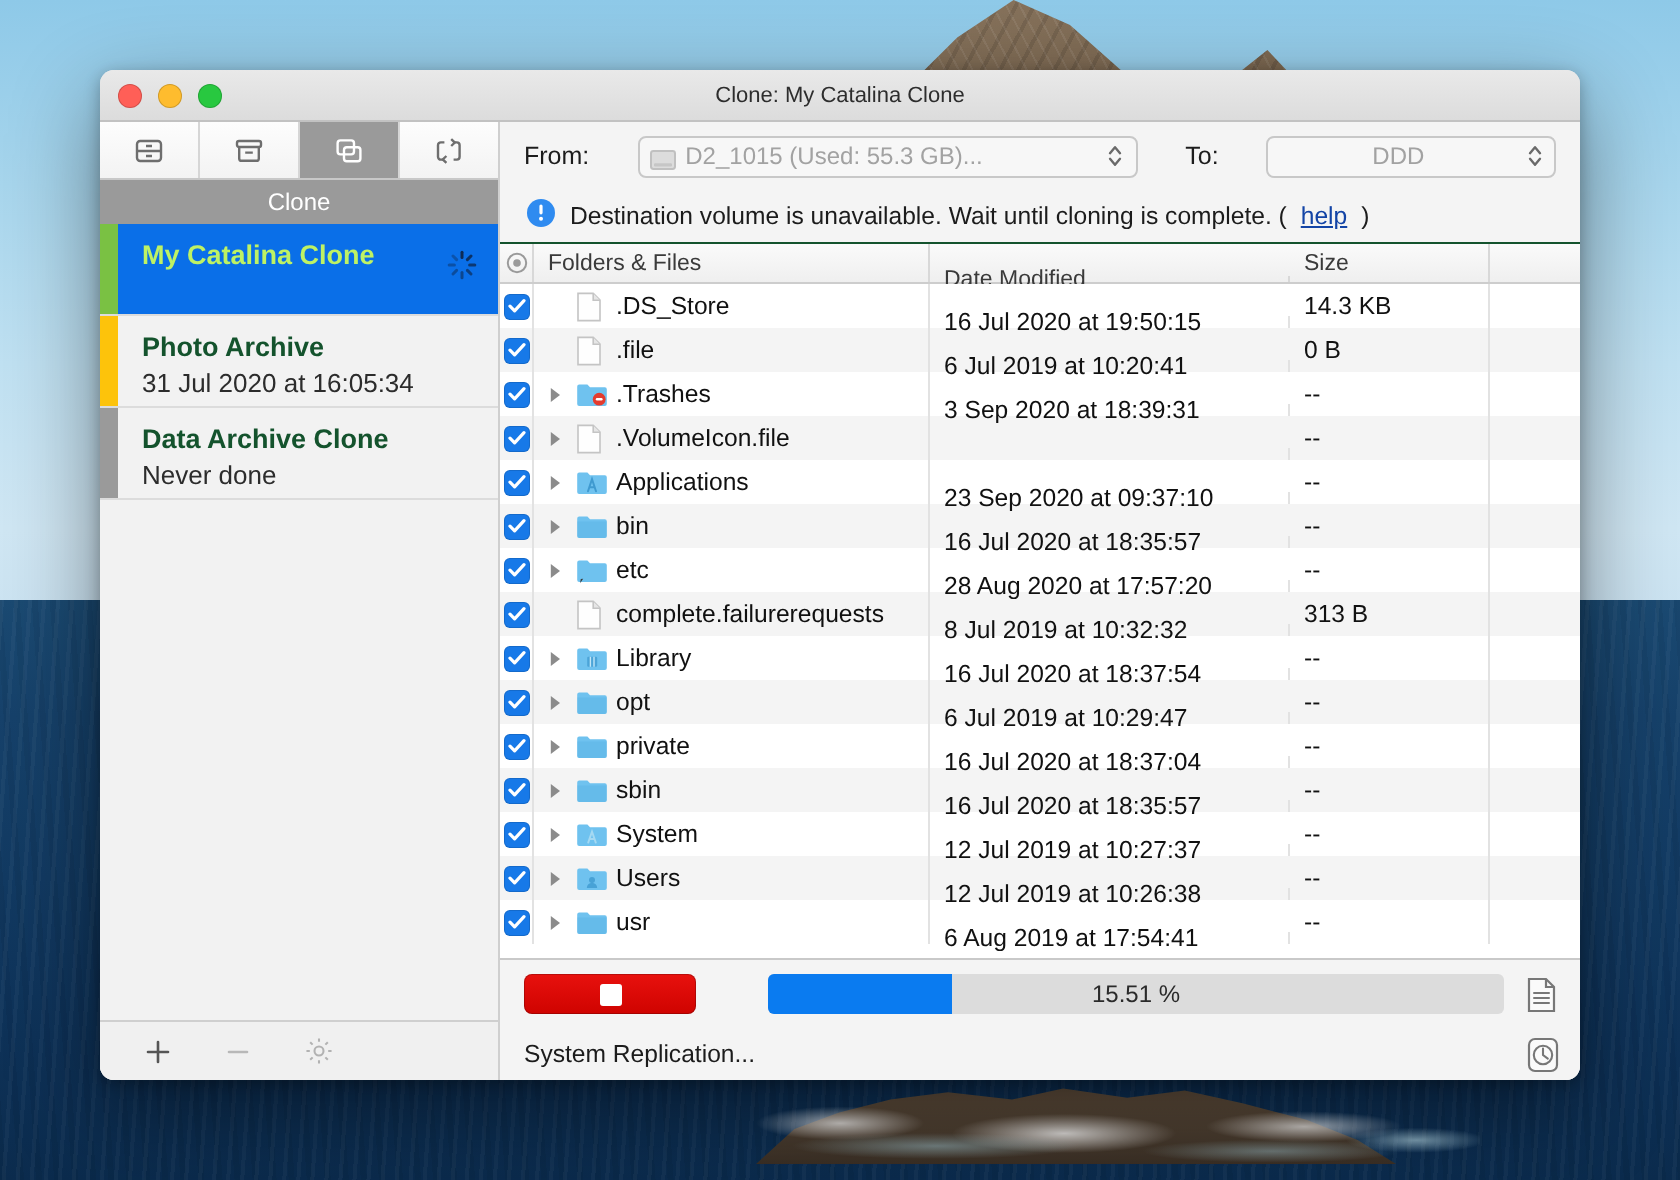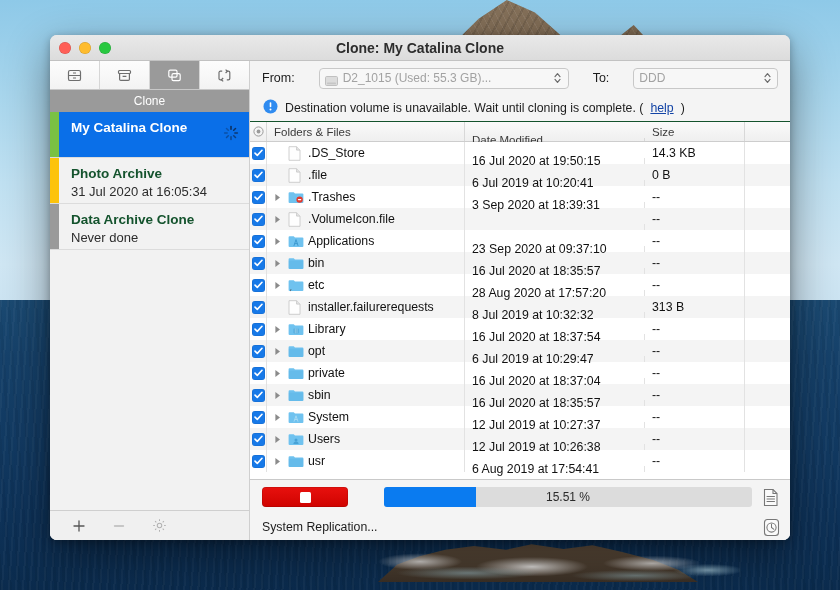--- a/index.html
+++ b/index.html
@@ -85,21 +85,21 @@
     border-bottom: 1px solid #c2c2c2;
     position: relative;
     display: flex; align-items: center;
   }
   .traffic { position: absolute; left: 9px; top: 50%; transform: translateY(-50%); display: flex; gap: 8px; }
   .tl { width: 12px; height: 12px; border-radius: 50%; }
   .tl.red { background: #ff5f57; box-shadow: inset 0 0 0 .5px rgba(0,0,0,.18); }
   .tl.yellow { background: #febc2e; box-shadow: inset 0 0 0 .5px rgba(0,0,0,.18); }
   .tl.green { background: #28c840; box-shadow: inset 0 0 0 .5px rgba(0,0,0,.18); }
   .win-title {
-    width: 100%; text-align: center; font-size: 14px; color: #2d2d2d; font-weight: 700;
+    width: 100%; text-align: center; font-size: 11px; color: #2d2d2d; font-weight: 400;
   }
 
   .body-row { flex: 1; display: flex; min-height: 0; }
 
   
   .sidebar {
     width: 200px; flex: none; display: flex; flex-direction: column;
     background: #f2f2f2; border-right: 1px solid #cfcfcf;
   }
   .seg-bar {
@@ -130,21 +130,21 @@
   }
   .task .strip { width: 9px; flex: none; }
   .task .tcontent {
     flex: 1; padding: 5px 10px 0 12px; background: #f2f2f2;
     display: flex; flex-direction: column; justify-content: center;
     position: relative;
   }
   .task.selected .tcontent { background: #0a6fe8; }
   .task .tname { font-size: 13.5px; font-weight: bold; color: #14532d; line-height: 1.35; }
   .task .tdate { font-size: 13px; color: #2c2c2c; line-height: 1.35; }
-  .task.selected .tname, .task.selected .tdate { color: #ffffff; margin-top: 28px; }
+  .task.selected .tname, .task.selected .tdate { color: #bef264; margin-top: 28px; }
   .spinner { position: absolute; right: 10px; top: 50%; transform: translateY(-50%); }
 
   .sb-footer {
     height: 30px; flex: none; background: #f0f0f0; border-top: 1px solid #cfcfcf;
     display: flex; align-items: center; gap: 22px; padding-left: 20px;
   }
   .sb-btn { width: 18px; height: 18px; display: flex; align-items: center; justify-content: center; }
 
   
   .main { flex: 1; display: flex; flex-direction: column; min-width: 0; background: #f4f4f4; }
@@ -154,21 +154,21 @@
     padding: 0 12px 0 12px; gap: 24px;
     background: #f4f4f4;
   }
   .ft-label { font-size: 12.5px; color: #1c1c1c; }
   .combo {
     height: 21px; border: 1px solid #c8c8c8; border-radius: 4px;
     background: #f7f7f7; display: flex; align-items: center;
     padding: 0 2px 0 5px; position: relative;
   }
   .combo.from { width: 250px; }
-  .combo.to { flex: 1; min-width: 0; }
+  .combo.to { flex: 1; min-width: 0; text-align: center; }
   .combo .drive-ico { width: 13px; height: 11px; flex: none; margin-right: 5px; }
   .combo .cval {
     flex: 1; font-size: 12px; color: #a2a2a2; white-space: nowrap; overflow: hidden;
     text-overflow: ellipsis;
   }
   .stepper { width: 16px; flex: none; display: flex; align-items: center; justify-content: center; }
 
   .notice {
     height: 26px; flex: none; display: flex; align-items: center; gap: 7px;
     padding-left: 13px; font-size: 12.3px; color: #1c1c1c; background: #f4f4f4;
@@ -611,21 +611,21 @@
                 </span>
               </div>
               <div class="td c-name">
                 <span class="disc"></span>
                 <span class="ficon">
                   <svg width="13" height="15" viewBox="0 0 13 15">
                     <path d="M1 .7h7.6L12 4.1V14.3H1z" fill="#fefefe" stroke="#c4c4c4" stroke-width=".8"></path>
                     <path d="M8.6 .7v3.4H12" fill="#e6e6e6" stroke="#c4c4c4" stroke-width=".8"></path>
                   </svg>
                 </span>
-                <span class="fname">installer.failurerequests</span>
+                <span class="fname">complete.failurerequests</span>
               </div>
               <div class="td c-date">8 Jul 2019 at 10:32:32</div>
               <div class="td c-size">313 B</div>
               <div class="td c-tail"></div>
             </div>
             <div class="trow">
               <div class="td c-check">
                 <span class="cbox">
                   <svg width="9" height="8" viewBox="0 0 9 8">
                     <path d="M1 4.1 L3.3 6.4 L8 1.3" fill="none" stroke="#fff" stroke-width="1.6" stroke-linecap="round" stroke-linejoin="round"></path>

